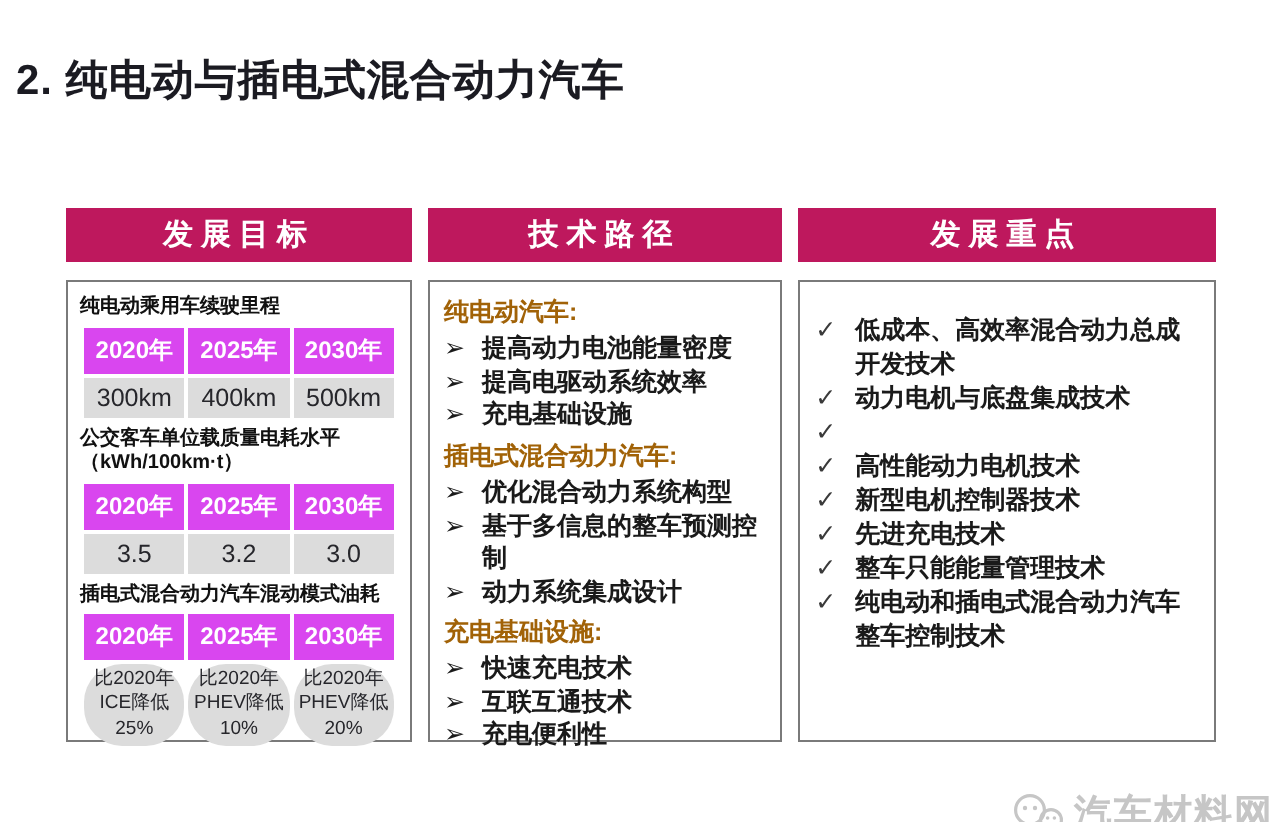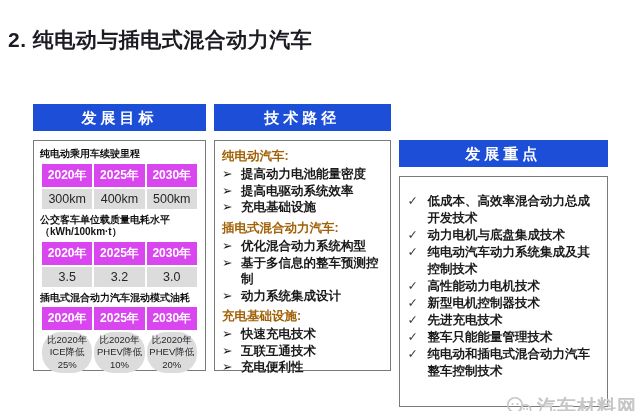--- a/index.html
+++ b/index.html
@@ -11,23 +11,23 @@
     position:absolute;left:8px;top:26px;
     font-size:21px;font-weight:bold;color:#1b1b22;letter-spacing:.5px;
   }
   .columns{
     position:absolute;left:33px;top:104px;width:575px;
     display:flex;gap:8px;
   }
   .col{display:flex;flex-direction:column;}
   .col-goals{width:185px;}
   .col-path{width:189px;}
-  .col-focus{width:224px;margin-top:36px;}
+  .col-focus{width:224px;}
   .col-header{
-    height:27px;line-height:27px;background:#1d4ed8;color:#ffffff;
+    height:27px;line-height:27px;background:#be185d;color:#ffffff;
     text-align:center;font-size:15px;font-weight:bold;letter-spacing:4px;
   }
   .col-body{
     margin-top:9px;box-sizing:border-box;height:231px;
     border:1px solid #7a7a7a;background:#ffffff;
   }
   
   .col-goals .col-body{padding:4px 6px;}
   .tbl-label{
     font-size:10px;font-weight:bold;color:#111111;
@@ -190,21 +190,20 @@
       <div class="check-line">
         <span class="check">✓</span>
         <span>低成本、高效率混合动力总成开发技术</span>
       </div>
       <div class="check-line">
         <span class="check">✓</span>
         <span>动力电机与底盘集成技术</span>
       </div>
       <div class="check-line">
         <span class="check">✓</span>
-        <span>纯电动汽车动力系统集成及其控制技术</span>
       </div>
       <div class="check-line">
         <span class="check">✓</span>
         <span>高性能动力电机技术</span>
       </div>
       <div class="check-line">
         <span class="check">✓</span>
         <span>新型电机控制器技术</span>
       </div>
       <div class="check-line">

